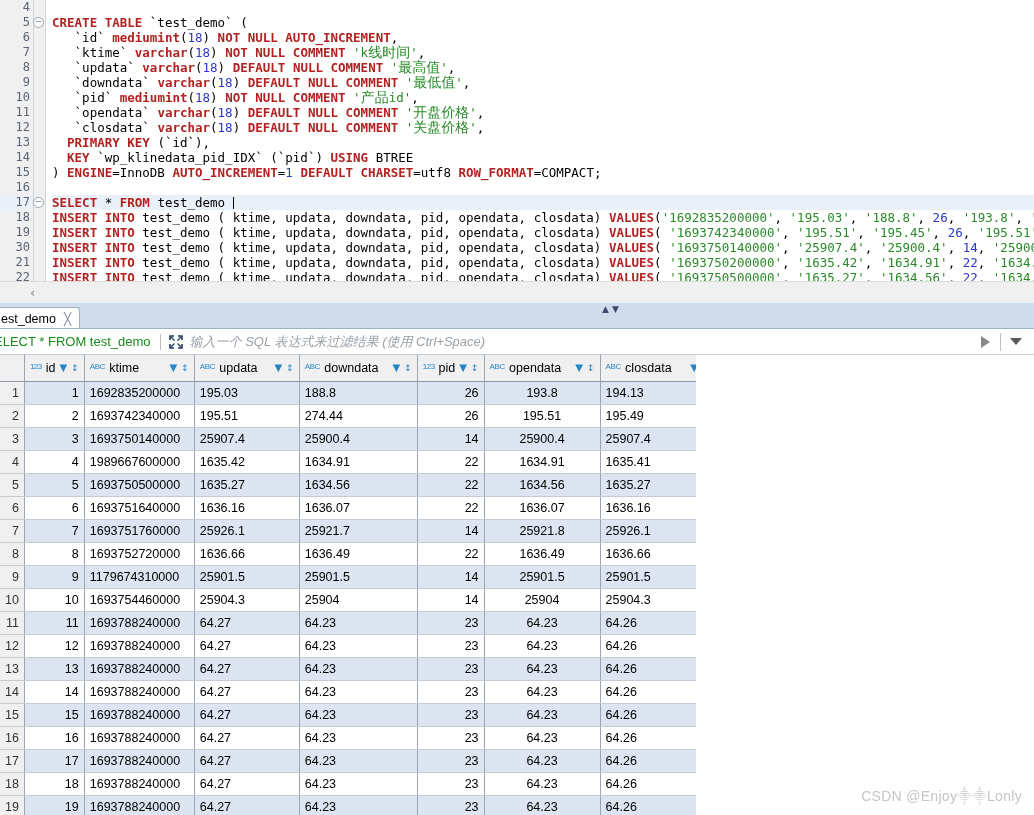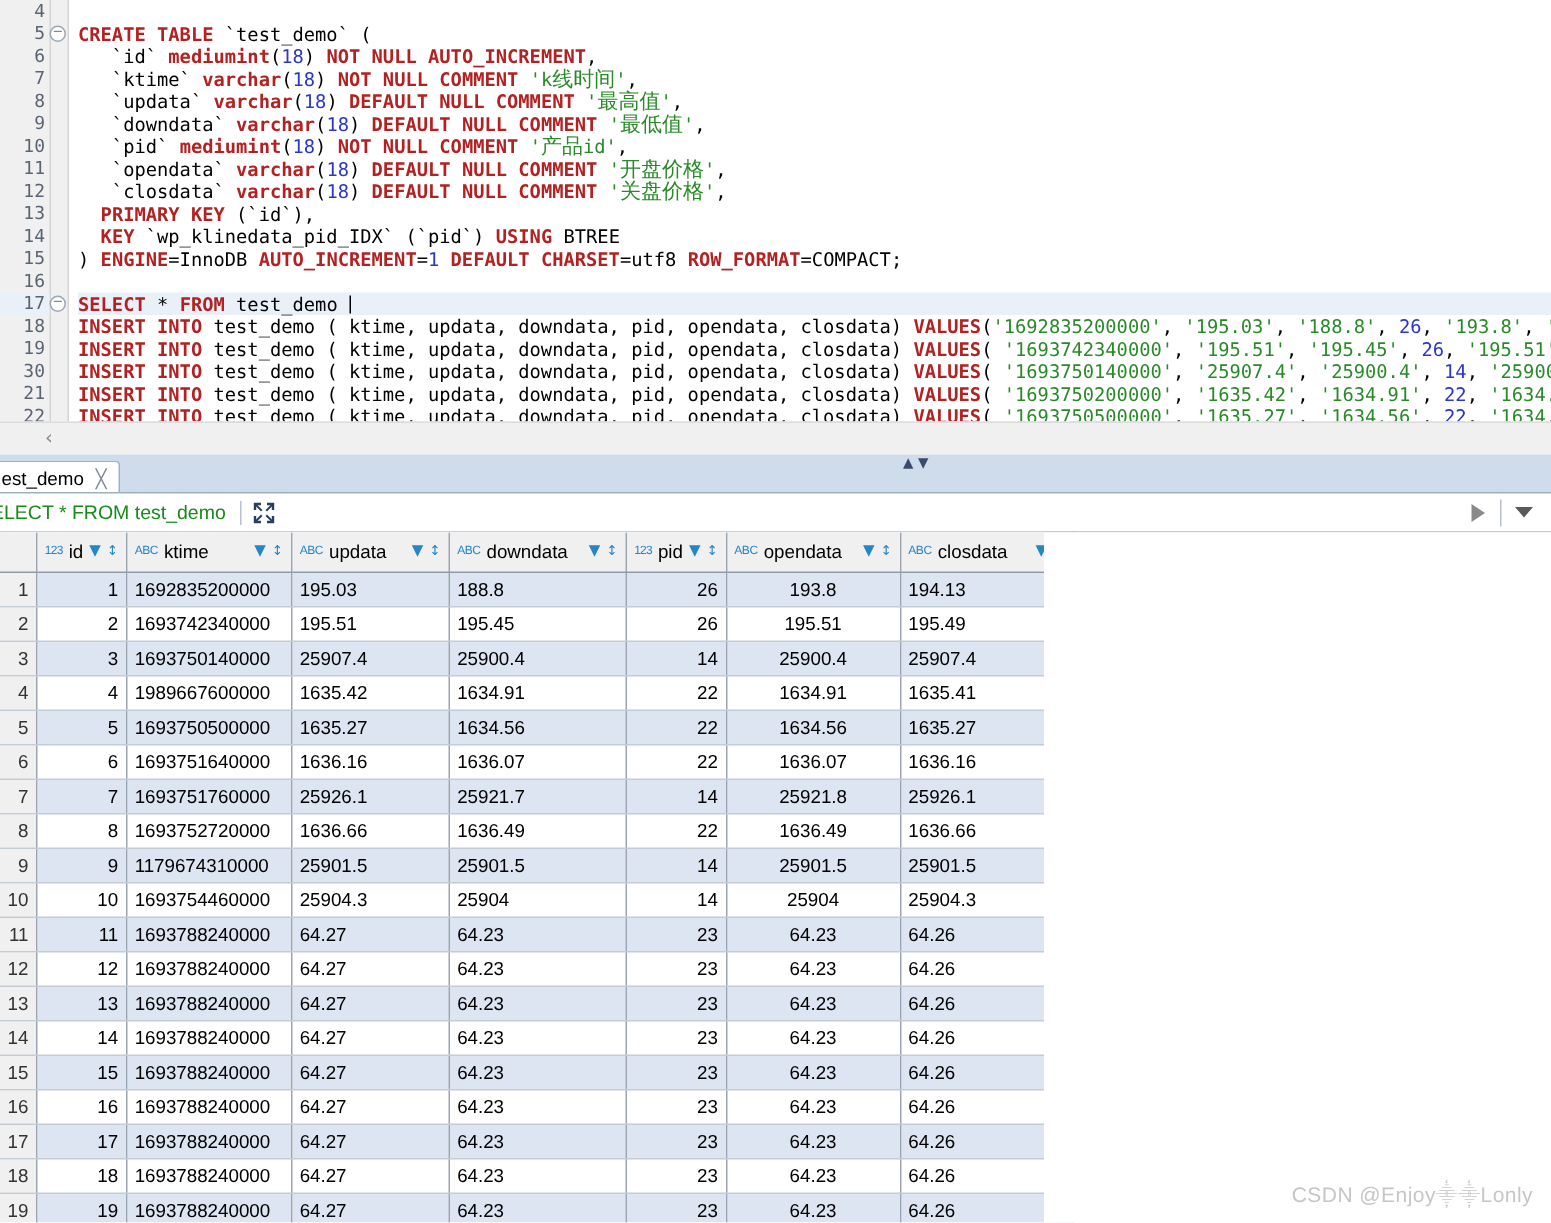--- a/index.html
+++ b/index.html
@@ -266,20 +266,21 @@
     <span class="sep"></span>
     <span class="expand-icon">
       <svg width="16" height="16" viewBox="0 0 16 16">
         <path d="M2 6 L2 2 L6 2" fill="none" stroke="#2a3f5f" stroke-width="1.6"></path>
         <path d="M10 2 L14 2 L14 6" fill="none" stroke="#2a3f5f" stroke-width="1.6"></path>
         <path d="M14 10 L14 14 L10 14" fill="none" stroke="#2a3f5f" stroke-width="1.6"></path>
         <path d="M6 14 L2 14 L2 10" fill="none" stroke="#2a3f5f" stroke-width="1.6"></path>
         <path d="M2.5 2.5 L6.5 6.5 M13.5 2.5 L9.5 6.5 M13.5 13.5 L9.5 9.5 M2.5 13.5 L6.5 9.5" stroke="#2a3f5f" stroke-width="1.3"></path>
       </svg>
     </span>
+    <span class="placeholder">输入一个 SQL 表达式来过滤结果 (使用 Ctrl+Space)</span>
     <span class="spacer"></span>
     <span class="play-btn"></span>
     <span class="vsep2"></span>
     <span class="drop-btn"></span>
   </div>
 
   <div class="grid">
     <div class="hdr-filler"></div>
     <div class="grid-filler"></div>
     <table class="g">
@@ -353,21 +354,21 @@
             <td class="colw-downdata">188.8</td>
             <td class="colw-pid numcell">26</td>
             <td class="colw-opendata">193.8</td>
             <td class="colw-closdata">194.13</td>
           </tr>
           <tr class="norm">
             <td class="colw-rowno rowno">2</td>
             <td class="colw-id numcell">2</td>
             <td class="colw-ktime">1693742340000</td>
             <td class="colw-updata">195.51</td>
-            <td class="colw-downdata">195.45</td>
+            <td class="colw-downdata">274.44</td>
             <td class="colw-pid numcell">26</td>
             <td class="colw-opendata">195.51</td>
             <td class="colw-closdata">195.49</td>
           </tr>
           <tr class="alt">
             <td class="colw-rowno rowno">3</td>
             <td class="colw-id numcell">3</td>
             <td class="colw-ktime">1693750140000</td>
             <td class="colw-updata">25907.4</td>
             <td class="colw-downdata">25900.4</td>

